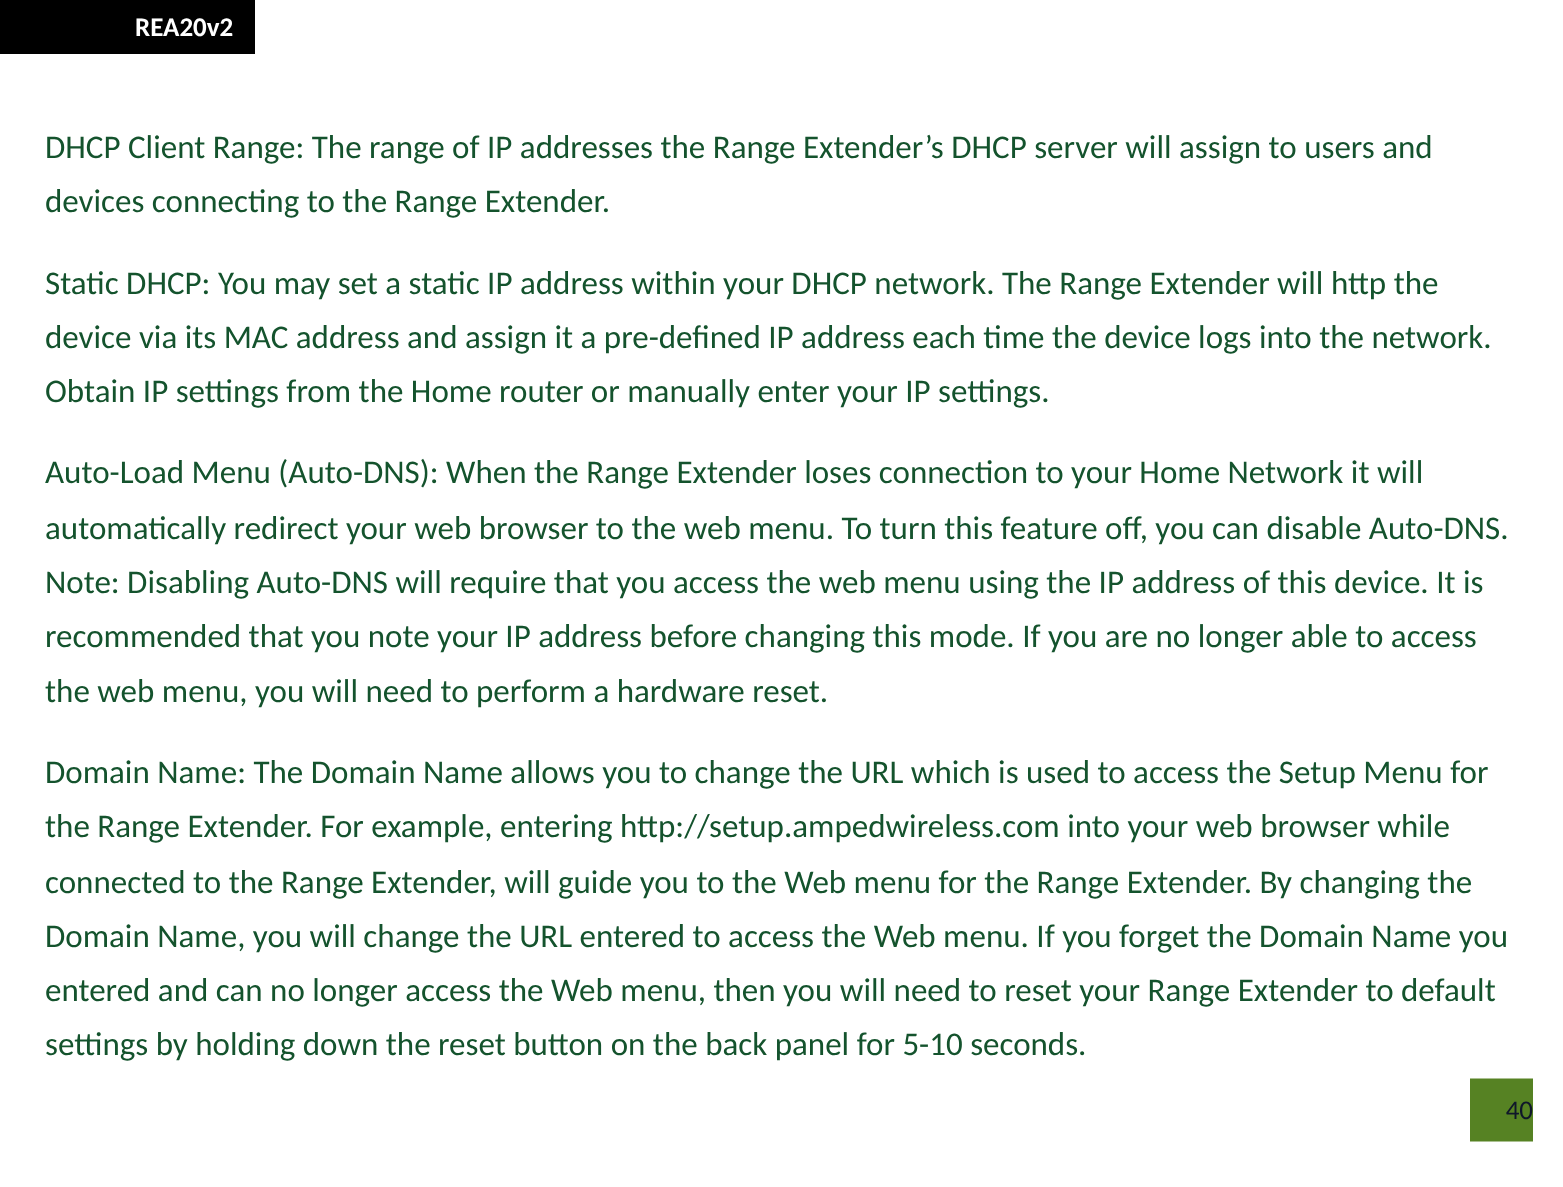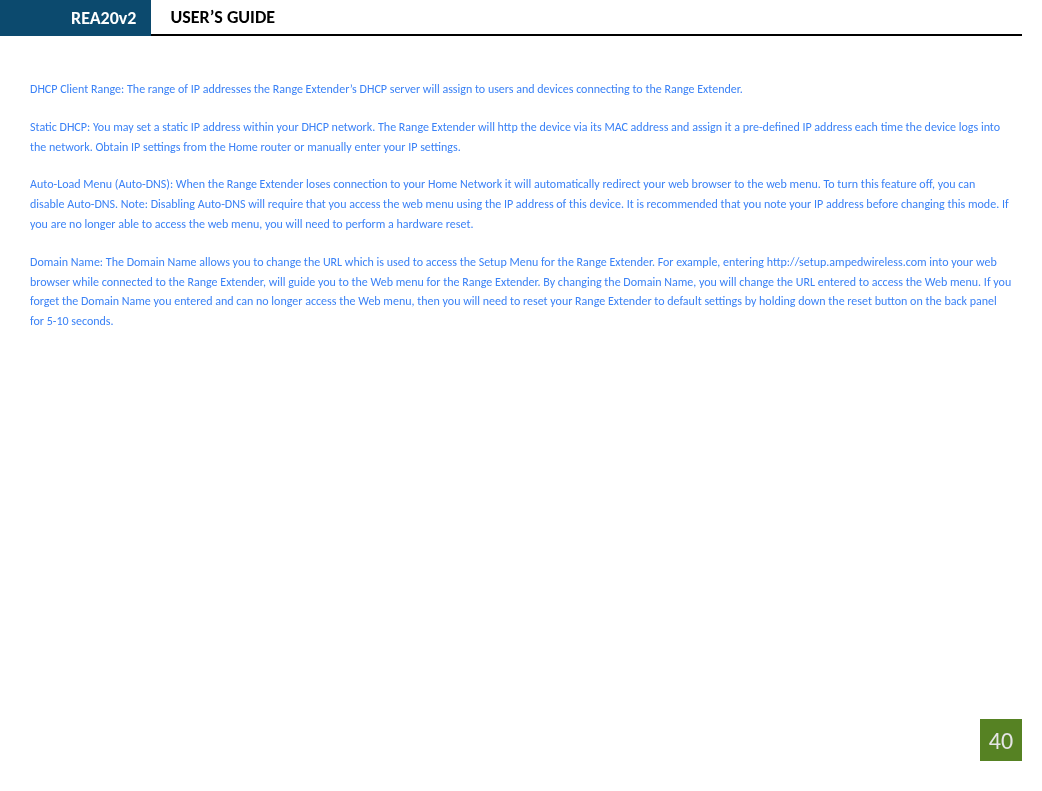--- a/index.html
+++ b/index.html
@@ -15,72 +15,69 @@
       position: relative;
       overflow: hidden;
     }
     .header {
       display: flex;
       align-items: stretch;
       height: 36px;
       margin-right: 20px;
     }
     .product-badge {
-      background: #0c4a6e;
+      background: #000000;
       color: #ffffff;
       font-weight: bold;
       font-size: 18px;
-      padding: 6px 14px 6px 71px;
+      padding: 6px 14px 6px 90px;
       display: flex;
       align-items: center;
     }
     .guide-title {
       font-weight: bold;
       font-size: 18px;
       color: #000000;
       padding: 6px 20px;
       display: flex;
       align-items: center;
       flex-grow: 1;
       border-bottom: 2px solid #000000;
     }
     .content {
       padding: 44px 30px 20px 30px;
-      color: #3b82f6;
-      font-size: 12px;
+      color: #14532d;
+      font-size: 22px;
       line-height: 1.65;
     }
     .paragraph {
       margin-bottom: 18px;
       text-align: left;
     }
     .page-number-box {
       position: absolute;
       right: 20px;
       bottom: 30px;
       background: #568223;
-      color: #e5e5e5;
-      font-size: 24px;
+      color: #0f172a;
+      font-size: 18px;
       font-weight: normal;
       width: 42px;
       height: 42px;
       display: flex;
       align-items: center;
-      justify-content: center;
+      justify-content: flex-end;
     }
   </style>
 </head>
 <body>
 
 <div class="header">
   <div class="product-badge">
     <span>REA20v2</span>
-  </div>
-  <div class="guide-title">
-    <span>USER’S GUIDE</span>
   </div>
 </div>
 
 <div class="content">
   <p class="paragraph">DHCP Client Range: The range of IP addresses the Range Extender’s DHCP server will assign to users and devices connecting to the Range Extender.</p>
   <p class="paragraph">Static DHCP: You may set a static IP address within your DHCP network. The Range Extender will http the device via its MAC address and assign it a pre-defined IP address each time the device logs into the network. Obtain IP settings from the Home router or manually enter your IP settings.</p>
   <p class="paragraph">Auto-Load Menu (Auto-DNS): When the Range Extender loses connection to your Home Network it will automatically redirect your web browser to the web menu. To turn this feature off, you can disable Auto-DNS. Note: Disabling Auto-DNS will require that you access the web menu using the IP address of this device. It is recommended that you note your IP address before changing this mode. If you are no longer able to access the web menu, you will need to perform a hardware reset.</p>
   <p class="paragraph">Domain Name: The Domain Name allows you to change the URL which is used to access the Setup Menu for the Range Extender. For example, entering http://setup.ampedwireless.com into your web browser while connected to the Range Extender, will guide you to the Web menu for the Range Extender. By changing the Domain Name, you will change the URL entered to access the Web menu. If you forget the Domain Name you entered and can no longer access the Web menu, then you will need to reset your Range Extender to default settings by holding down the reset button on the back panel for 5-10 seconds.</p>
 </div>
 

